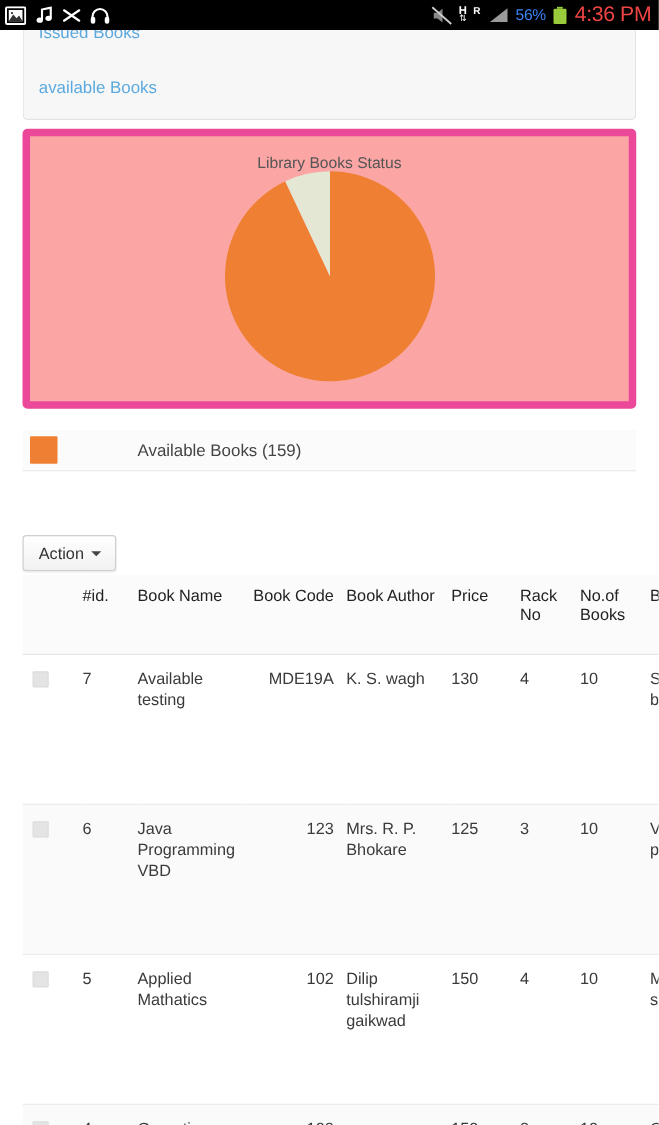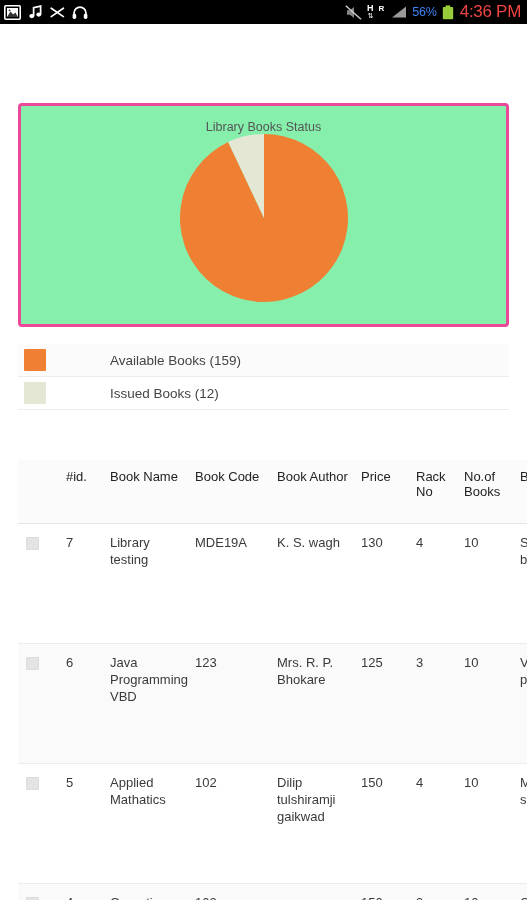--- a/index.html
+++ b/index.html
@@ -43,21 +43,21 @@
     position:absolute;left:12px;
     color:#5ba9de;font-size:13.5px;
     text-decoration:none;white-space:nowrap;
   }
   .link.first{top:-6px;}
   .link.second{top:38px;}
 
   
   .chart-panel{
     position:absolute;left:18px;top:79px;width:491px;height:224px;
-    background:#86efac;border:3px solid #ec4899;border-radius:4px;
+    background:#fca5a5;border:6px solid #ec4899;border-radius:4px;
     box-sizing:border-box;
   }
   .chart-title{
     position:absolute;top:14px;left:0;width:100%;
     text-align:center;font-size:12.5px;color:#555;
   }
   .pie-wrap{position:absolute;top:26px;left:0;width:100%;display:flex;justify-content:center;}
 
   
   .legend{position:absolute;left:18px;top:320px;width:491px;}
@@ -106,21 +106,21 @@
     text-align:left;vertical-align:top;
     padding:10px 10px 10px 0;
     border-bottom:1px solid #ececec;
     line-height:1.32;
   }
   tbody tr{height:120px;}
   tbody tr.alt td{background:#fafafa;}
   .c-chk{width:30px;padding-left:8px;}
   .c-id{width:34px;}
   .c-name{width:75px;}
-  .c-code{width:72px;}
+  .c-code{width:72px;text-align:right;}
   .c-auth{width:74px;}
   .c-price{width:45px;}
   .c-rack{width:38px;margin-left:12px;}
   .c-num{width:46px;}
   .c-desc{width:120px;}
   .chk{
     display:inline-block;width:11px;height:11px;
     background:#e4e4e4;border:1px solid #dcdcdc;border-radius:1px;
     margin-top:3px;
   }
@@ -181,65 +181,71 @@
           <rect x="3.6" y="0.4" width="4.6" height="1.6" fill="#9acb3a"></rect>
           <rect x="0.8" y="2" width="10.4" height="12.2" rx="1" fill="#9acb3a"></rect>
         </svg>
     </span>
     <span class="sb-clock">4:36 PM</span>
   </div>
 </div>
 
 <div class="page">
 
+  <div class="link-panel">
+    <a class="link first" href="#">Issued Books</a>
+    <a class="link second" href="#">available Books</a>
+  </div>
 
   <div class="chart-panel">
     <div class="chart-title">Library Books Status</div>
     <div class="pie-wrap">
       <svg width="172" height="172" viewBox="0 0 172 172">
 
         <path id="slice-available" fill="#ef8033" d="M86 86 L86 2 A84 84 0 1 1 50.15077941830207 10.033998501403502 Z"></path>
 
         <path id="slice-issued" fill="#e3e7d3" d="M86 86 L50.15077941830207 10.033998501403502 A84 84 0 0 1 85.99999999999999 2 Z"></path>
       </svg>
     </div>
   </div>
 
   <div class="legend">
     <div class="legend-row alt">
       <span class="legend-swatch" id="sw0" style="background: rgb(239, 128, 51);"></span>
       <span class="legend-label">Available Books (159)</span>
     </div>
-    <div class="legend-row">
-      <span class="legend-swatch" id="sw1" style="background: rgb(227, 231, 211);"></span>
-      <span class="legend-label">Issued Books (12)</span>
-    </div>
-  </div>
-
+  </div>
+
+  <div class="action-bar">
+    <button class="action-btn">
+      <span>Action</span>
+      <span class="caret"></span>
+    </button>
+  </div>
 
   <div class="table-wrap">
     <table>
       <thead>
         <tr>
           <th class="c-chk"></th>
           <th class="c-id">#id.</th>
           <th class="c-name">Book Name</th>
           <th class="c-code">Book Code</th>
           <th class="c-auth">Book Author</th>
           <th class="c-price">Price</th>
           <th class="c-rack">Rack No</th>
           <th class="c-num">No.of Books</th>
           <th class="c-desc">Book Description</th>
         </tr>
       </thead>
       <tbody>
         <tr>
           <td class="c-chk"><span class="chk"></span></td>
           <td class="c-id">7</td>
-          <td class="c-name">Library testing</td>
+          <td class="c-name">Available testing</td>
           <td class="c-code">MDE19A</td>
           <td class="c-auth">K. S. wagh</td>
           <td class="c-price">130</td>
           <td class="c-rack">4</td>
           <td class="c-num">10</td>
           <td class="c-desc">Software testing book for the stude</td>
         </tr>
         <tr class="alt">
           <td class="c-chk"><span class="chk"></span></td>
           <td class="c-id">6</td>

